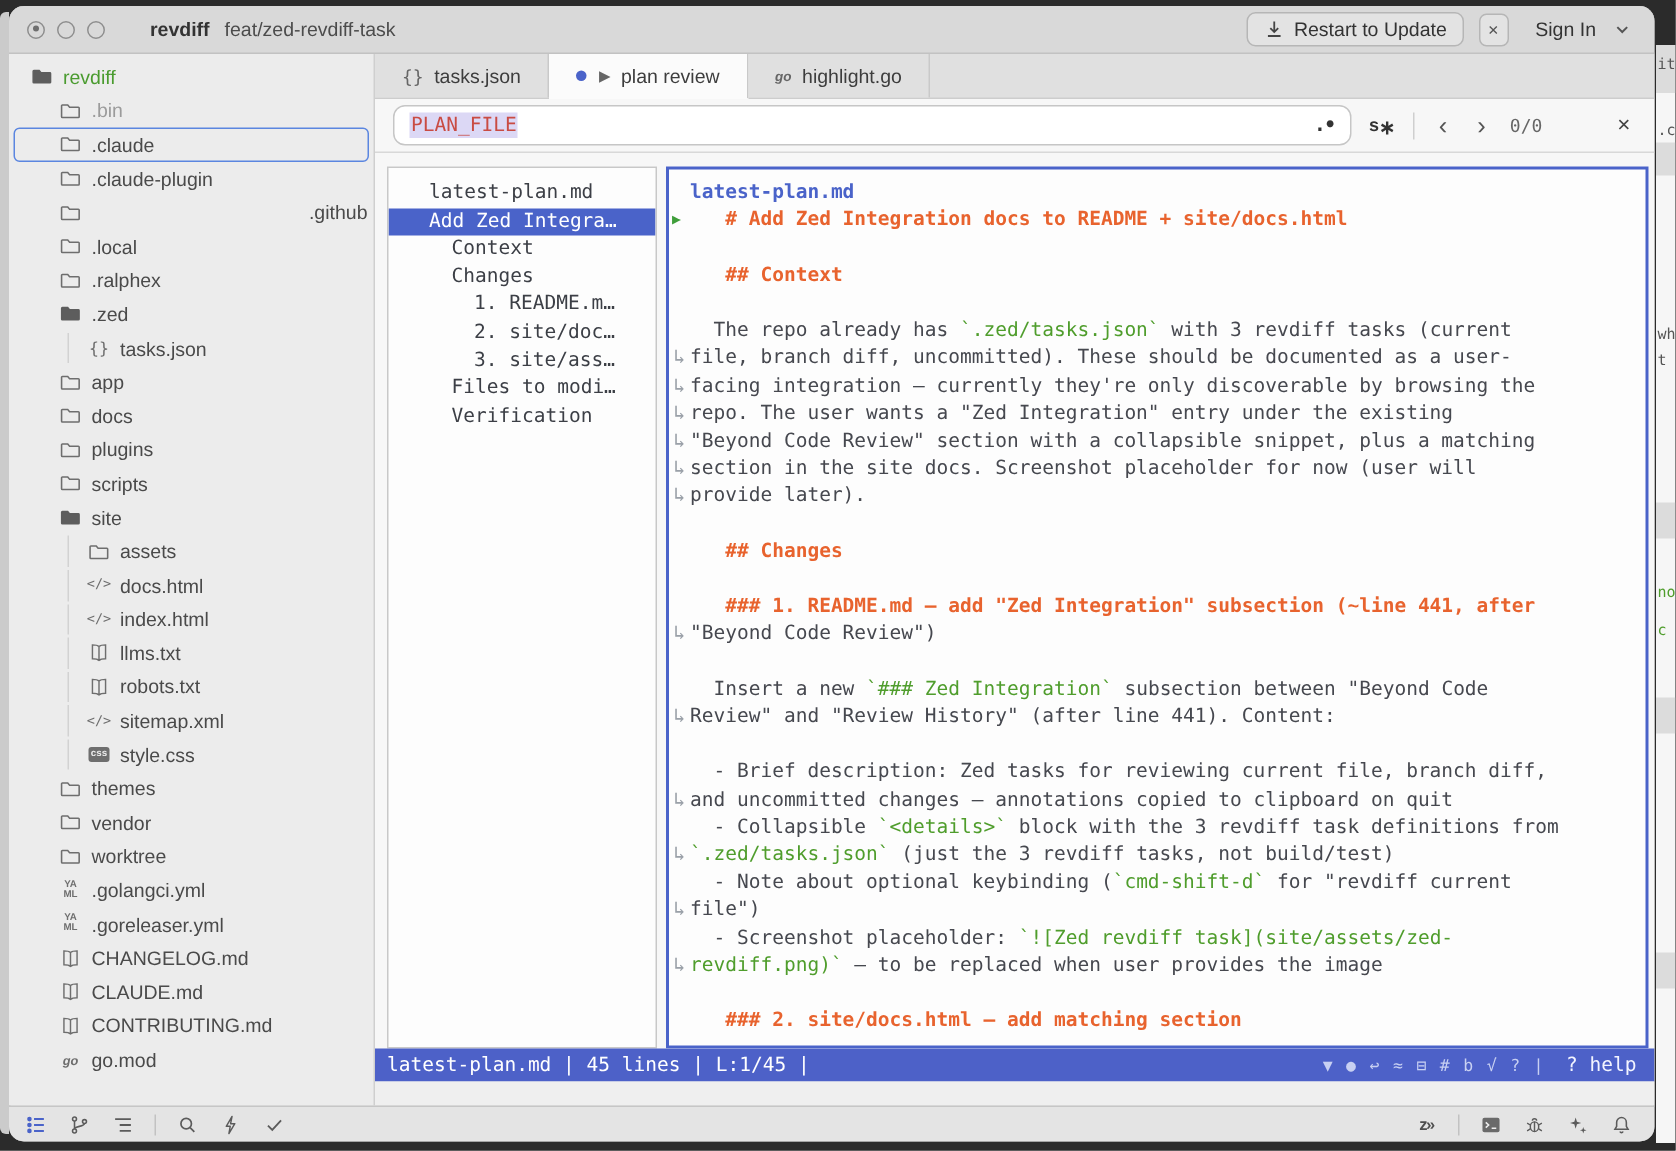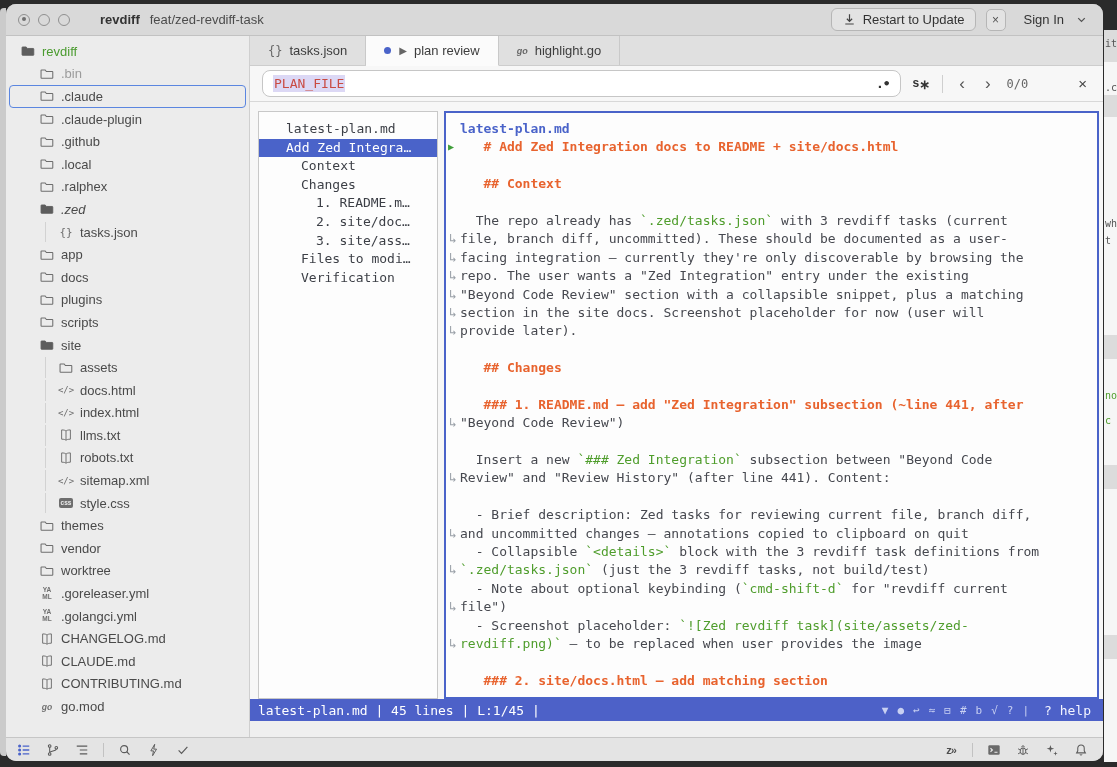--- a/index.html
+++ b/index.html
@@ -182,21 +182,21 @@
             <span class="lbl">.claude</span>
           </div>
           <div class="sb-row" style="padding-left: 29px;">
             <span class="ic" style="display: flex; align-items: center; justify-content: center;">
               <svg class="svgi" viewBox="0 0 16 16" style="width:14px;height:14px">
                 <path d="M1.8 3.4h4.1l1.4 1.7h6.7a.6.6 0 0 1 .6.6v6.6a.6.6 0 0 1-.6.6H1.8a.6.6 0 0 1-.6-.6V4a.6.6 0 0 1 .6-.6z" fill="none" stroke="#6e6e6e" stroke-width="1.2"></path>
               </svg>
             </span>
             <span class="lbl">.claude-plugin</span>
           </div>
-          <div class="sb-row" style="padding-left: 29px;">
+          <div class="sb-row" style="padding-left: 29px; justify-content: space-between;">
             <span class="ic" style="display: flex; align-items: center; justify-content: center;">
               <svg class="svgi" viewBox="0 0 16 16" style="width:14px;height:14px">
                 <path d="M1.8 3.4h4.1l1.4 1.7h6.7a.6.6 0 0 1 .6.6v6.6a.6.6 0 0 1-.6.6H1.8a.6.6 0 0 1-.6-.6V4a.6.6 0 0 1 .6-.6z" fill="none" stroke="#6e6e6e" stroke-width="1.2"></path>
               </svg>
             </span>
             <span class="lbl">.github</span>
           </div>
           <div class="sb-row" style="padding-left: 29px;">
             <span class="ic" style="display: flex; align-items: center; justify-content: center;">
               <svg class="svgi" viewBox="0 0 16 16" style="width:14px;height:14px">
@@ -206,21 +206,21 @@
             <span class="lbl">.local</span>
           </div>
           <div class="sb-row" style="padding-left: 29px;">
             <span class="ic" style="display: flex; align-items: center; justify-content: center;">
               <svg class="svgi" viewBox="0 0 16 16" style="width:14px;height:14px">
                 <path d="M1.8 3.4h4.1l1.4 1.7h6.7a.6.6 0 0 1 .6.6v6.6a.6.6 0 0 1-.6.6H1.8a.6.6 0 0 1-.6-.6V4a.6.6 0 0 1 .6-.6z" fill="none" stroke="#6e6e6e" stroke-width="1.2"></path>
               </svg>
             </span>
             <span class="lbl">.ralphex</span>
           </div>
-          <div class="sb-row" style="padding-left: 29px; font-style: italic;">
+          <div class="sb-row" style="padding-left: 29px;">
             <span class="ic" style="display: flex; align-items: center; justify-content: center;">
               <svg class="svgi" viewBox="0 0 16 16" style="width:14px;height:14px">
                 <path d="M1.8 3.4h4.1l1.4 1.7h6.7a.6.6 0 0 1 .6.6v6.6a.6.6 0 0 1-.6.6H1.8a.6.6 0 0 1-.6-.6V4a.6.6 0 0 1 .6-.6z" fill="#5d5d5d" stroke="#5d5d5d" stroke-width="1"></path>
               </svg>
             </span>
             <span class="lbl">.zed</span>
           </div>
           <div class="sb-row" style="padding-left: 48px;">
             <span class="sb-guide" style="left: 35px;"></span>
             <span class="ic" style="display: flex; align-items: center; justify-content: center;">
@@ -344,27 +344,27 @@
               <svg class="svgi" viewBox="0 0 16 16" style="width:14px;height:14px">
                 <path d="M1.8 3.4h4.1l1.4 1.7h6.7a.6.6 0 0 1 .6.6v6.6a.6.6 0 0 1-.6.6H1.8a.6.6 0 0 1-.6-.6V4a.6.6 0 0 1 .6-.6z" fill="none" stroke="#6e6e6e" stroke-width="1.2"></path>
               </svg>
             </span>
             <span class="lbl">worktree</span>
           </div>
           <div class="sb-row" style="padding-left: 29px;">
             <span class="ic" style="display: flex; align-items: center; justify-content: center;">
               <span class="yml">YA<br>ML</span>
             </span>
+            <span class="lbl">.golangci.yml</span>
+          </div>
+          <div class="sb-row" style="padding-left: 29px;">
+            <span class="ic" style="display: flex; align-items: center; justify-content: center;">
+              <span class="yml">YA<br>ML</span>
+            </span>
             <span class="lbl">.goreleaser.yml</span>
-          </div>
-          <div class="sb-row" style="padding-left: 29px;">
-            <span class="ic" style="display: flex; align-items: center; justify-content: center;">
-              <span class="yml">YA<br>ML</span>
-            </span>
-            <span class="lbl">.golangci.yml</span>
           </div>
           <div class="sb-row" style="padding-left: 29px;">
             <span class="ic" style="display: flex; align-items: center; justify-content: center;">
               <svg class="svgi" viewBox="0 0 16 16" style="width:14px;height:14px">
                 <path d="M8 3.4C7.1 2.6 5.7 2.2 3 2.2v10.6c2.7 0 4.1.4 5 1.2.9-.8 2.3-1.2 5-1.2V2.2c-2.7 0-4.1.4-5 1.2zM8 3.4v10.6" fill="none" stroke="#6e6e6e" stroke-width="1.1"></path>
               </svg>
             </span>
             <span class="lbl">CHANGELOG.md</span>
           </div>
           <div class="sb-row" style="padding-left: 29px;">

